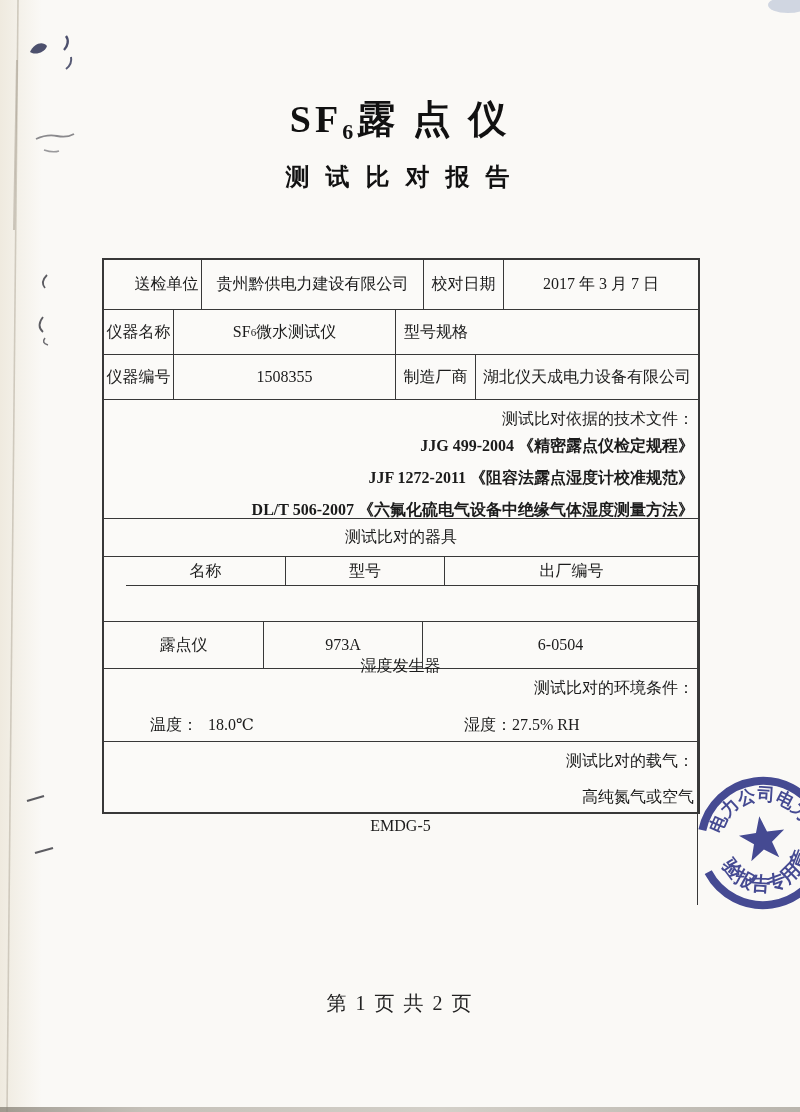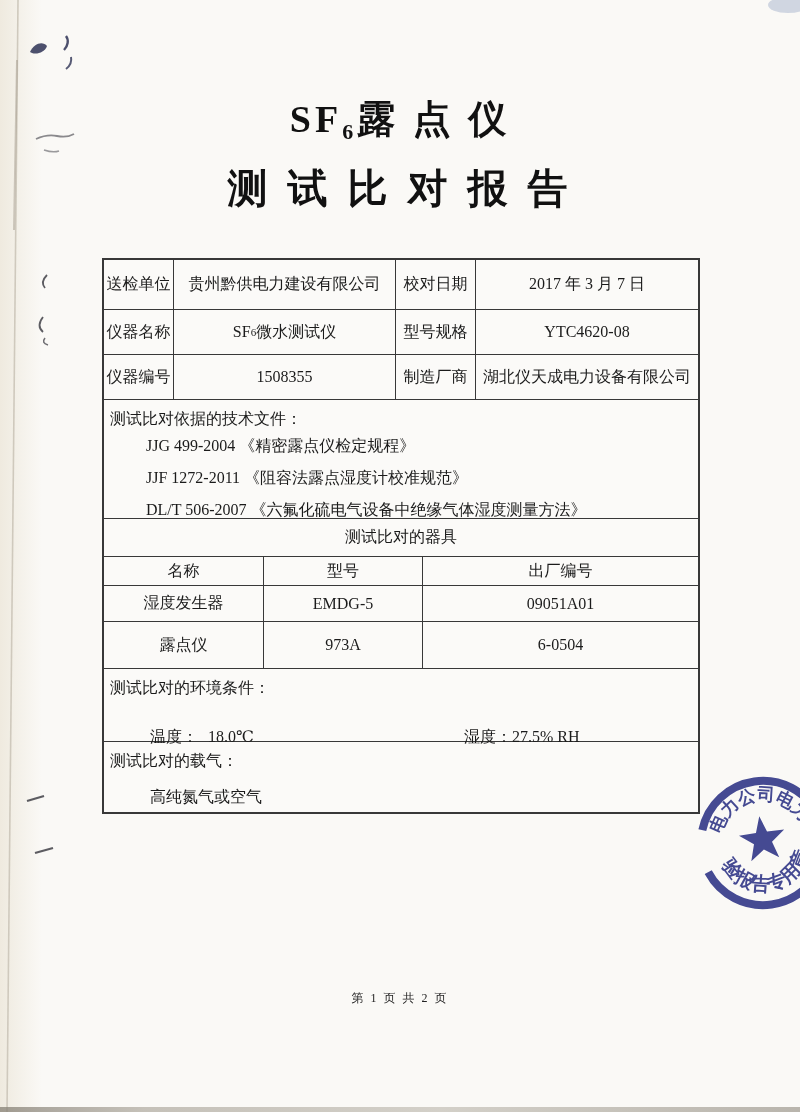--- a/index.html
+++ b/index.html
@@ -7,50 +7,50 @@
   .page{position:relative;width:800px;height:1112px;background:#faf9f6;overflow:hidden;color:#1b1b1b;}
   .left-tint{position:absolute;left:0;top:0;width:42px;height:100%;
     background:linear-gradient(90deg,#efeadf,rgba(250,249,246,0));pointer-events:none;}
   .bottom-edge{position:absolute;left:0;bottom:0;width:100%;height:5px;
     background:linear-gradient(90deg,#857f74,#b3aea4 18%,#c6c2b9 55%,#a39e94);opacity:.75;}
 
   
   .title-block{position:absolute;top:94px;left:0;right:0;text-align:center;font-weight:600;color:#111;}
   .title-line1{font-size:38px;letter-spacing:4px;}
   .title-line1 sub{font-size:22px;vertical-align:-7px;letter-spacing:0;margin-right:4px;}
-  .title-line2{font-size:40px;letter-spacing:5px;margin-top:16px;}
+  .title-line2{font-size:24px;letter-spacing:5px;margin-top:16px;}
 
   
   .doc-table{position:absolute;left:102px;top:258px;width:598px;border:2px solid #383838;
     font-size:16px;box-sizing:border-box;background:rgba(255,255,255,0.25);}
   .tr{display:flex;border-bottom:1.6px solid #383838;box-sizing:border-box;}
   .tr:last-child{border-bottom:none;}
   .td{border-right:1.6px solid #383838;box-sizing:border-box;display:flex;align-items:center;justify-content:center;
     text-align:center;padding:0 2px;overflow:hidden;}
   .td:last-child{border-right:none;}
   .w70{flex:0 0 70px;} .w222{flex:0 0 222px;} .w80{flex:0 0 80px;}
   .w160{flex:0 0 160px;} .w159{flex:0 0 159px;} .grow{flex:1 1 auto;}
-  .h50{height:50px;} .h45{height:45px;} .h119{height:119px;} .h93{height:93px;}
-  .h38{height:38px;} .h29{height:29px;} .h36{height:36px;} .h47{height:47px;}
+  .h50{height:50px;padding-left:28px;} .h45{height:45px;} .h119{height:119px;} .h93{height:93px;}
+  .h38{height:38px;} .h29{height:29px;margin-left:22px;} .h36{height:36px;flex-direction:column;} .h47{height:47px;}
   .h73{height:73px;} .h70{height:70px;} .h65{height:65px;}
   .sub6{font-size:11px;vertical-align:-3px;}
 
-  .sec{border-bottom:1.6px solid #383838;box-sizing:border-box;position:relative;padding:8px 4px 0 6px;}
+  .sec{border-bottom:1.6px solid #383838;box-sizing:border-box;position:relative;padding:8px 4px 0 6px;text-align:right;}
   .sec:last-child{border-bottom:none;}
   .sec-title{line-height:22px;}
-  .doc-line{margin-left:36px;line-height:32px;}
+  .doc-line{margin-left:36px;line-height:32px;font-weight:bold;}
   .cond-body{margin:4px 0 0 2px;width:588px;text-indent:32px;line-height:30px;}
   .ghead{display:flex;align-items:center;justify-content:center;}
-  .env-row{position:relative;margin-top:28px;height:26px;}
+  .env-row{position:relative;margin-top:16px;height:26px;}
   .env-temp{position:absolute;left:40px;}
   .env-hum{position:absolute;left:354px;}
   .val-gap{display:inline-block;width:10px;}
   .indent-line{margin:14px 0 0 40px;line-height:22px;}
 
-  .footer{position:absolute;top:990px;left:0;right:0;text-align:center;font-size:12px;letter-spacing:2px;color:#222;}
+  .footer{position:absolute;top:990px;left:0;right:0;text-align:center;font-size:20px;letter-spacing:2px;color:#222;}
 
   
   .stamp{position:absolute;left:678px;top:758px;opacity:.87;transform:rotate(-8deg);}
   .stamp text{font-family:"Liberation Sans","DejaVu Sans",sans-serif;font-weight:bold;}
   .artifacts{position:absolute;left:0;top:0;pointer-events:none;}
 </style>
 </head>
 <body>
 
 <div class="page">
@@ -72,21 +72,20 @@
     </div>
 
     <div class="tr h45">
       <div class="td w70">仪器名称</div>
       <div class="td w222">
           <span>SF</span>
           <sub class="sub6">6</sub>
           <span>微水测试仪</span>
         </div>
       <div class="td w80">型号规格</div>
-      <div class="td grow">YTC4620-08</div>
     </div>
 
     <div class="tr h45">
       <div class="td w70">仪器编号</div>
       <div class="td w222">1508355</div>
       <div class="td w80">制造厂商</div>
       <div class="td grow">湖北仪天成电力设备有限公司</div>
     </div>
 
     <div class="sec h119">

